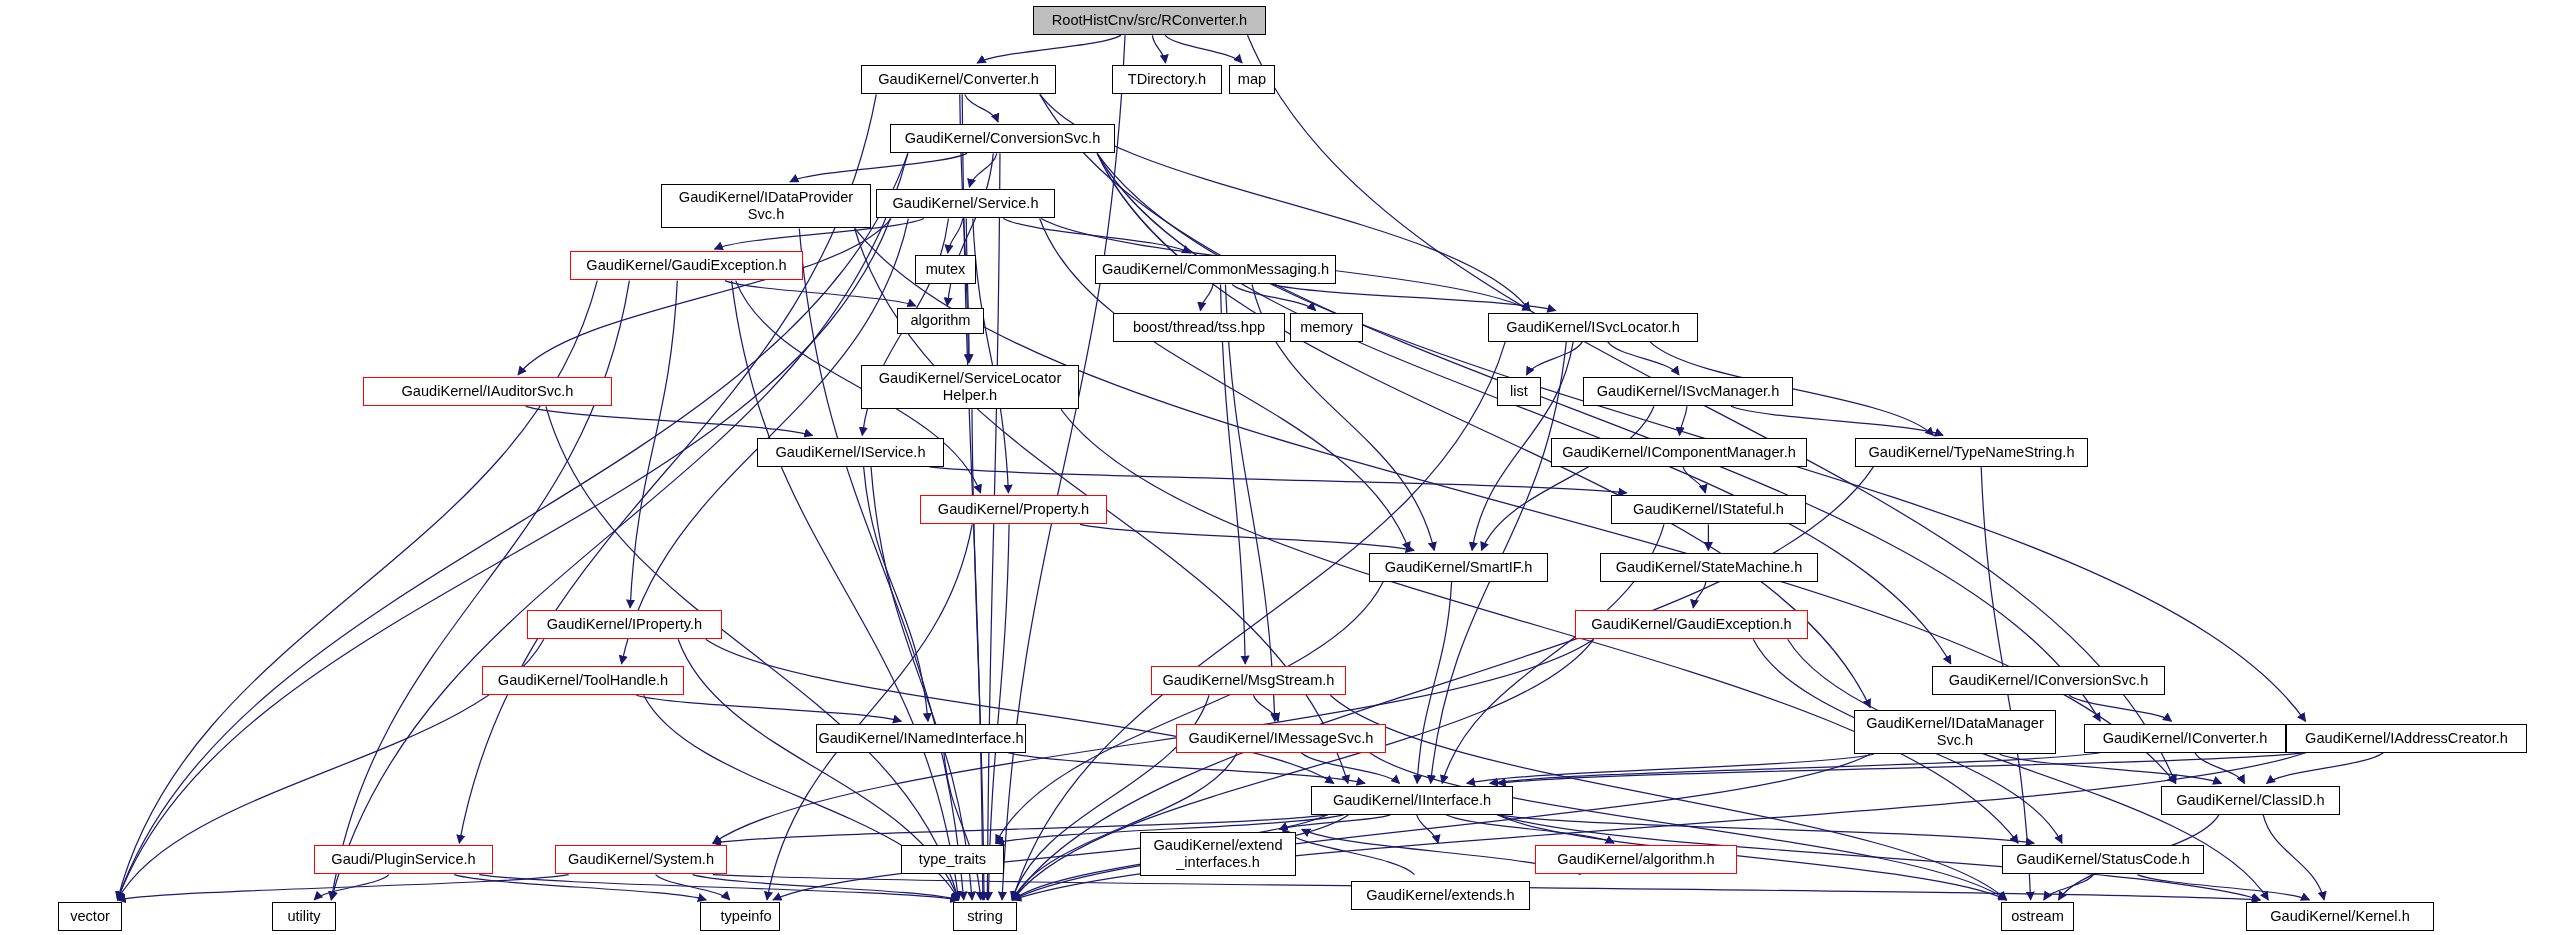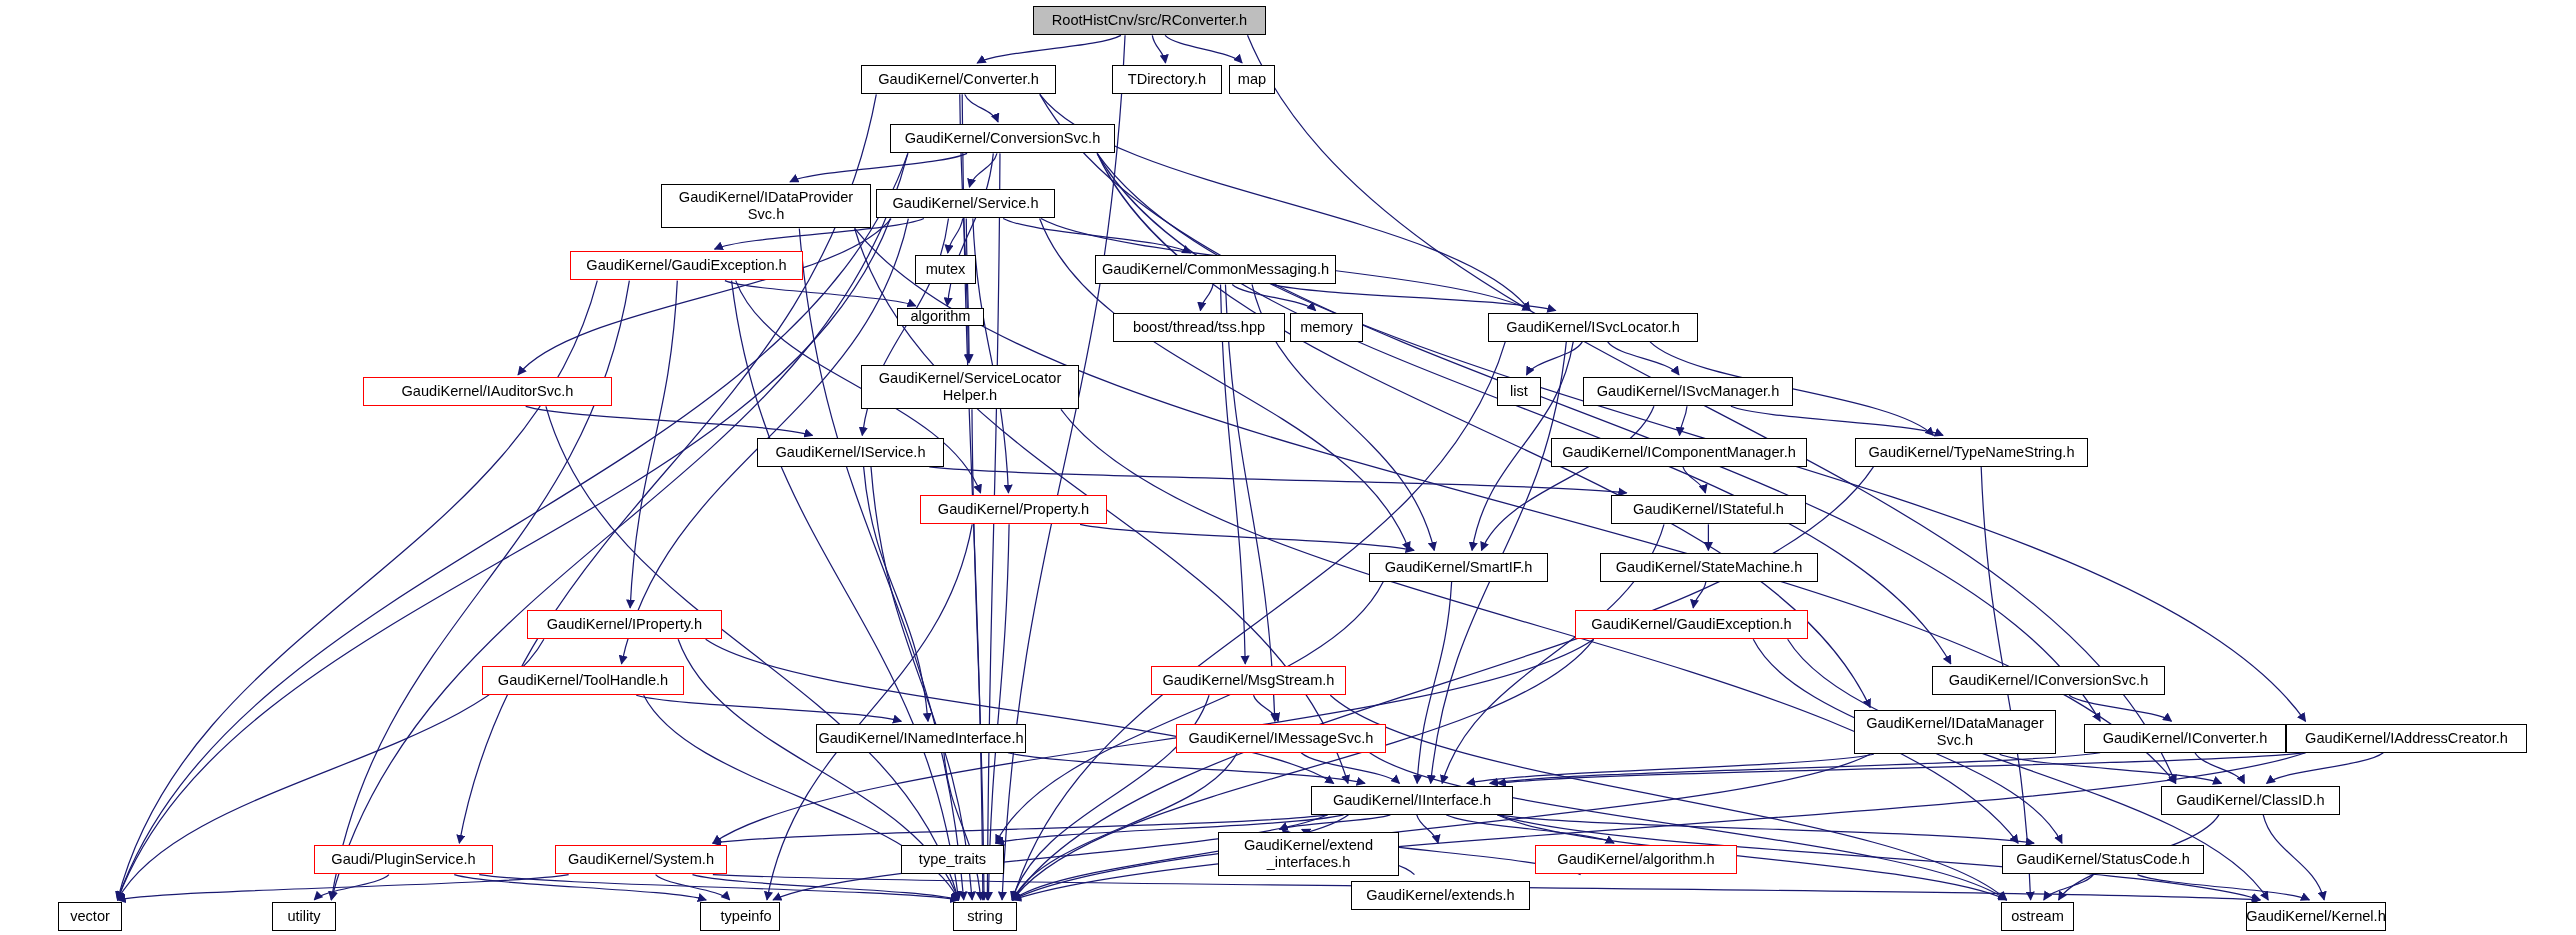--- a/index.html
+++ b/index.html
@@ -178,21 +178,21 @@
     <div class="node" style="left: 861px; top: 65px; width: 195px; height: 29px;">GaudiKernel/Converter.h</div>
     <div class="node" style="left: 1112px; top: 65px; width: 110px; height: 29px;">TDirectory.h</div>
     <div class="node" style="left: 1229px; top: 65px; width: 46px; height: 29px;">map</div>
     <div class="node" style="left: 890px; top: 124px; width: 225px; height: 29px;">GaudiKernel/ConversionSvc.h</div>
     <div class="node" style="left: 661px; top: 184px; width: 210px; height: 44px;">GaudiKernel/IDataProvider
 Svc.h</div>
     <div class="node" style="left: 876px; top: 189px; width: 179px; height: 29px;">GaudiKernel/Service.h</div>
     <div class="node red" style="left: 570px; top: 251px; width: 233px; height: 29px;">GaudiKernel/GaudiException.h</div>
     <div class="node" style="left: 915px; top: 255px; width: 61px; height: 29px;">mutex</div>
     <div class="node" style="left: 1095px; top: 255px; width: 241px; height: 29px;">GaudiKernel/CommonMessaging.h</div>
-    <div class="node" style="left: 897px; top: 308px; width: 87px; height: 18px;">algorithm</div>
+    <div class="node" style="left: 897px; top: 308px; width: 87px; height: 26px;">algorithm</div>
     <div class="node" style="left: 1113px; top: 313px; width: 172px; height: 29px;">boost/thread/tss.hpp</div>
     <div class="node" style="left: 1290px; top: 313px; width: 73px; height: 29px;">memory</div>
     <div class="node" style="left: 1488px; top: 313px; width: 210px; height: 29px;">GaudiKernel/ISvcLocator.h</div>
     <div class="node red" style="left: 363px; top: 377px; width: 249px; height: 29px;">GaudiKernel/IAuditorSvc.h</div>
     <div class="node" style="left: 861px; top: 365px; width: 218px; height: 44px;">GaudiKernel/ServiceLocator
 Helper.h</div>
     <div class="node" style="left: 1497px; top: 377px; width: 44px; height: 29px;">list</div>
     <div class="node" style="left: 1583px; top: 377px; width: 210px; height: 29px;">GaudiKernel/ISvcManager.h</div>
     <div class="node" style="left: 757px; top: 438px; width: 187px; height: 29px;">GaudiKernel/IService.h</div>
     <div class="node" style="left: 1551px; top: 438px; width: 256px; height: 29px;">GaudiKernel/IComponentManager.h</div>
@@ -210,25 +210,25 @@
     <div class="node red" style="left: 1176px; top: 724px; width: 210px; height: 29px;">GaudiKernel/IMessageSvc.h</div>
     <div class="node" style="left: 1854px; top: 710px; width: 202px; height: 44px;">GaudiKernel/IDataManager
 Svc.h</div>
     <div class="node" style="left: 2084px; top: 724px; width: 202px; height: 29px;">GaudiKernel/IConverter.h</div>
     <div class="node" style="left: 2286px; top: 724px; width: 241px; height: 29px;">GaudiKernel/IAddressCreator.h</div>
     <div class="node" style="left: 1311px; top: 786px; width: 202px; height: 29px;">GaudiKernel/IInterface.h</div>
     <div class="node" style="left: 2161px; top: 786px; width: 179px; height: 29px;">GaudiKernel/ClassID.h</div>
     <div class="node red" style="left: 314px; top: 845px; width: 179px; height: 29px;">Gaudi/PluginService.h</div>
     <div class="node red" style="left: 555px; top: 845px; width: 172px; height: 29px;">GaudiKernel/System.h</div>
     <div class="node" style="left: 901px; top: 845px; width: 103px; height: 29px;">type_traits</div>
-    <div class="node" style="left: 1218px; top: 832px; width: 181px; height: 44px;">GaudiKernel/extend
+    <div class="node" style="left: 1140px; top: 832px; width: 156px; height: 44px;">GaudiKernel/extend
 _interfaces.h</div>
     <div class="node" style="left: 1351px; top: 845px; width: 179px; height: 29px; margin-top: 36px;">GaudiKernel/extends.h</div>
     <div class="node red" style="left: 1535px; top: 845px; width: 202px; height: 29px;">GaudiKernel/algorithm.h</div>
     <div class="node" style="left: 2002px; top: 845px; width: 202px; height: 29px;">GaudiKernel/StatusCode.h</div>
     <div class="node" style="left: 58px; top: 902px; width: 64px; height: 29px;">vector</div>
     <div class="node" style="left: 272px; top: 902px; width: 64px; height: 29px;">utility</div>
     <div class="node" style="left: 700px; top: 902px; width: 80px; height: 29px; padding-left: 12px;">typeinfo</div>
     <div class="node" style="left: 953px; top: 902px; width: 64px; height: 29px;">string</div>
     <div class="node" style="left: 2001px; top: 902px; width: 73px; height: 29px;">ostream</div>
-    <div class="node" style="left: 2246px; top: 902px; width: 140px; height: 29px;">GaudiKernel/Kernel.h</div>
+    <div class="node" style="left: 2246px; top: 902px; width: 188px; height: 29px;">GaudiKernel/Kernel.h</div>
   </div>
 
 
 </body></html>

